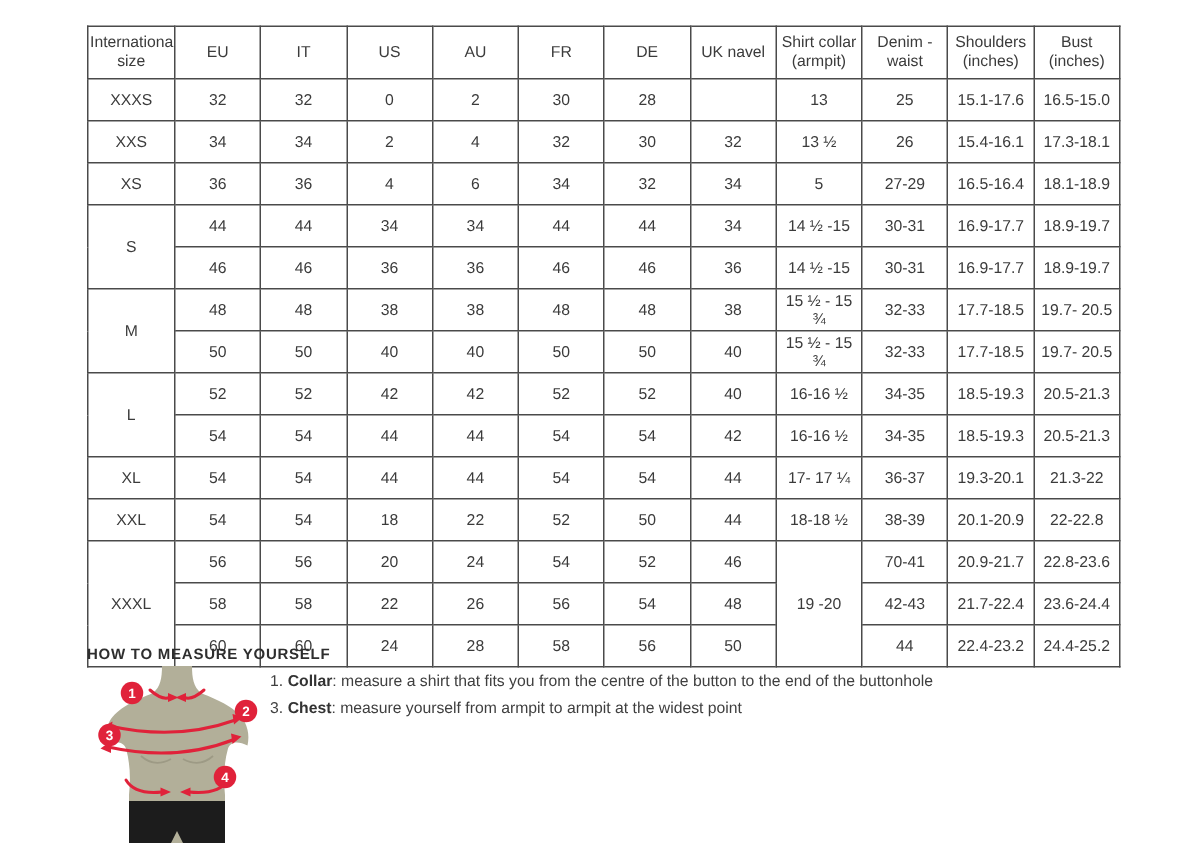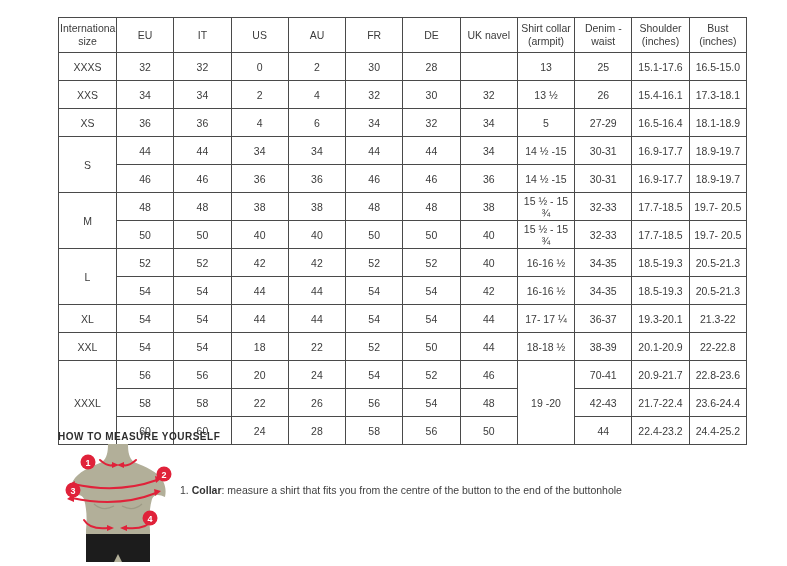--- a/index.html
+++ b/index.html
@@ -17,21 +17,21 @@
     font-weight:400; padding:0 1px; overflow:hidden;
   }
   .size-table thead th { height:34px; line-height:1.2; }
   .size-table tbody td { height:27px; }
   .measure-title {
     position:absolute; left:58px; top:431px;
     font-size:10px; font-weight:bold; letter-spacing:0.5px; color:#2e2e2e;
   }
   .figure-wrap { position:absolute; left:56px; top:442px; width:124px; height:122px; }
   .steps { position:absolute; left:180px; top:446px; font-size:10.5px; color:#3f3f3f; }
-  .step { line-height:17.5px; white-space:nowrap;margin-top:36px; }
+  .step { line-height:17.5px; white-space:nowrap; }
   .step .num { margin-right:3px; }
   .step b { color:#333333; }
 </style>
 </head>
 <body>
 
 <table class="size-table">
   <colgroup>
     <col style="width:58px">
       <col>
@@ -51,21 +51,21 @@
         <th>International size</th>
         <th>EU</th>
         <th>IT</th>
         <th>US</th>
         <th>AU</th>
         <th>FR</th>
         <th>DE</th>
         <th>UK navel</th>
         <th>Shirt collar (armpit)</th>
         <th>Denim - waist</th>
-        <th>Shoulder (inches)</th>
+        <th>Shoulders (inches)</th>
         <th>Bust (inches)</th>
       </tr>
     </thead>
   <tbody>
       <tr>
         <td>XXXS</td>
         <td>32</td>
         <td>32</td>
         <td>0</td>
         <td>2</td>
@@ -304,13 +304,16 @@
       <circle cx="94" cy="76" r="7.5" fill="#e0223a"></circle>
       <text x="94" y="79.5" text-anchor="middle" font-size="9" font-weight="bold" fill="#ffffff">4</text>
     </g>
   </svg>
 </div>
 
 <div class="steps">
   <div class="step">
     <span class="num">1.</span><b>Collar</b><span>: measure a shirt that fits you from the centre of the button to the end of the buttonhole</span>
   </div>
+  <div class="step">
+    <span class="num">3.</span><b>Chest</b><span>: measure yourself from armpit to armpit at the widest point</span>
+  </div>
 </div>
 
 </body></html>

